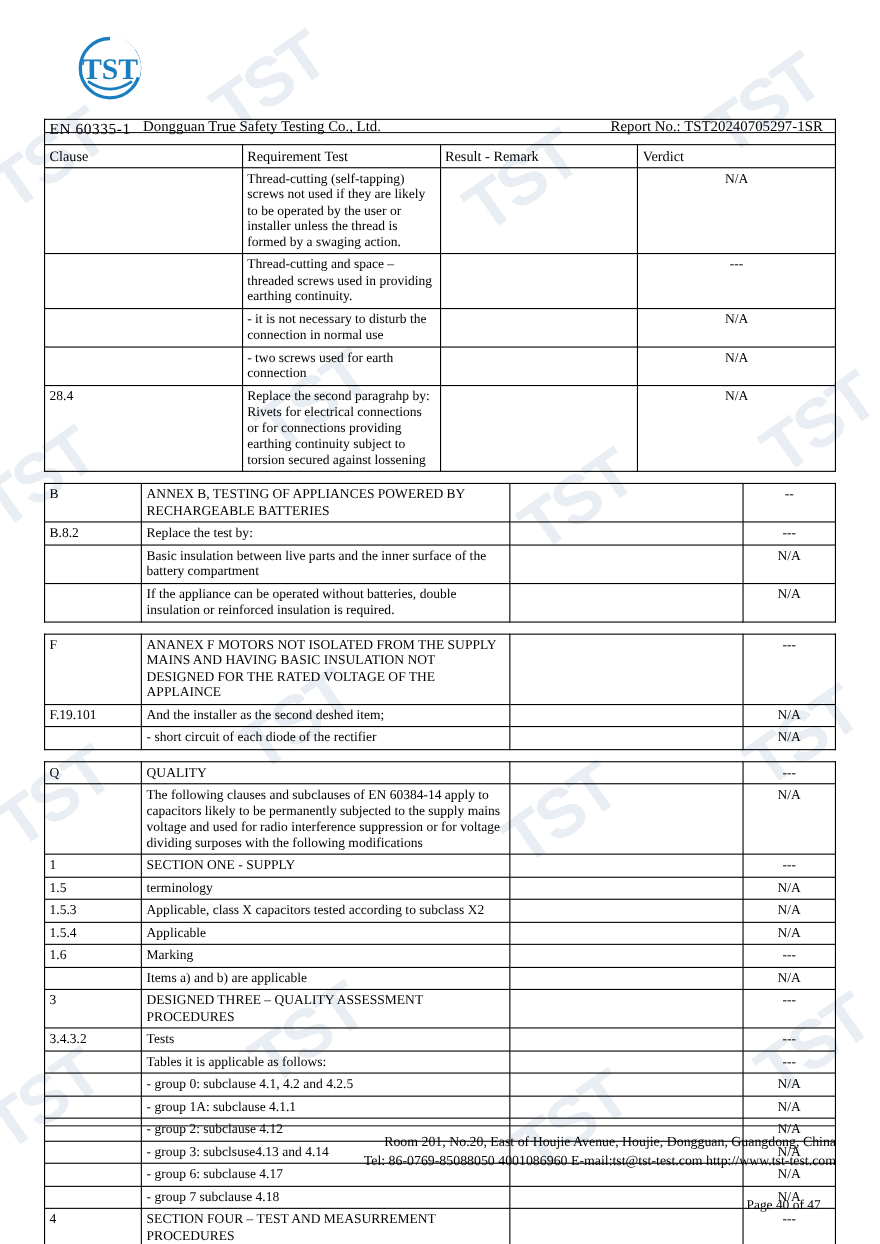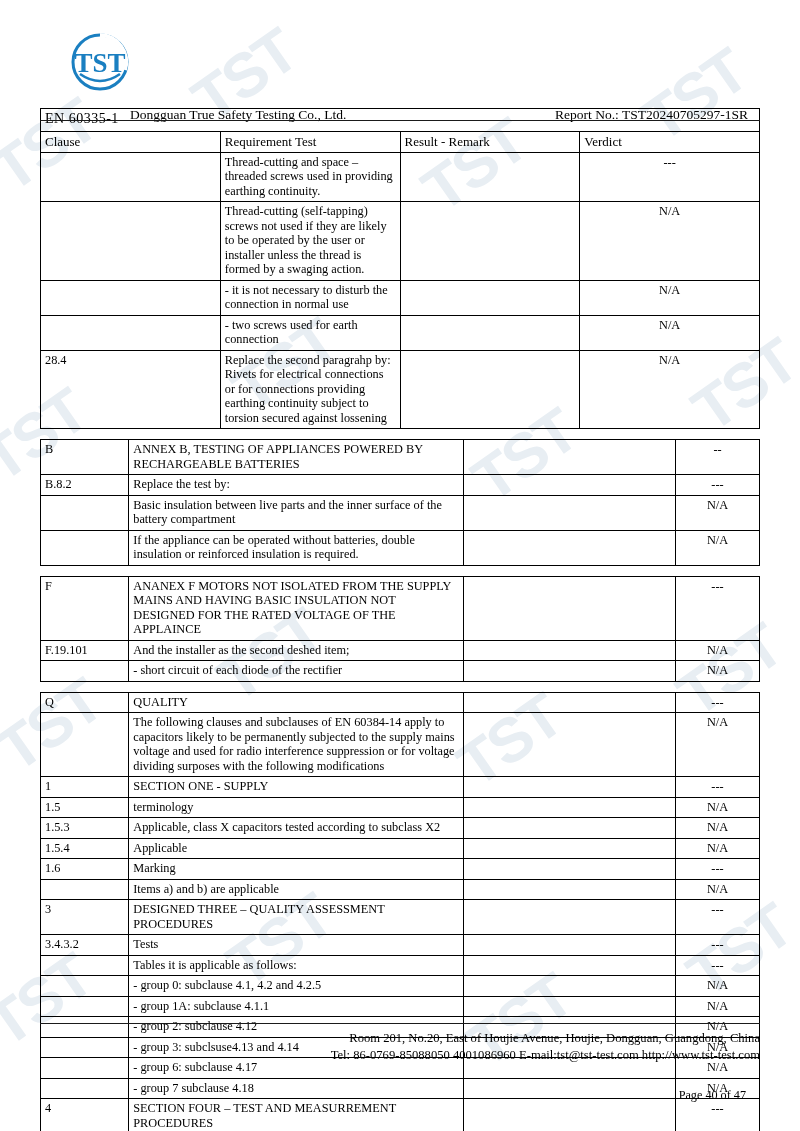--- a/index.html
+++ b/index.html
@@ -197,41 +197,41 @@
             </td>
             <td class="c-verdict">
               <span class="nl">Verdict</span>
             </td>
           </tr>
           <tr>
             <td class="c-clause">
               <span class="nl"></span>
             </td>
             <td class="c-req">
+              <span class="nl">Thread-cutting (self-tapping) screws not used if they are likely to be operated by the user or installer unless the thread is formed by a swaging action.</span>
+            </td>
+            <td class="c-result">
+              <span class="nl"></span>
+            </td>
+            <td class="c-verdict">
+              <span class="nl">N/A</span>
+            </td>
+          </tr>
+          <tr>
+            <td class="c-clause">
+              <span class="nl"></span>
+            </td>
+            <td class="c-req">
               <span class="nl">Thread-cutting and space –threaded screws used in providing earthing continuity.</span>
             </td>
             <td class="c-result">
               <span class="nl"></span>
             </td>
             <td class="c-verdict">
               <span class="nl">---</span>
-            </td>
-          </tr>
-          <tr>
-            <td class="c-clause">
-              <span class="nl"></span>
-            </td>
-            <td class="c-req">
-              <span class="nl">Thread-cutting (self-tapping) screws not used if they are likely to be operated by the user or installer unless the thread is formed by a swaging action.</span>
-            </td>
-            <td class="c-result">
-              <span class="nl"></span>
-            </td>
-            <td class="c-verdict">
-              <span class="nl">N/A</span>
             </td>
           </tr>
           <tr>
             <td class="c-clause">
               <span class="nl"></span>
             </td>
             <td class="c-req">
               <span class="nl">- it is not necessary to disturb the connection in normal use</span>
             </td>
             <td class="c-result">

